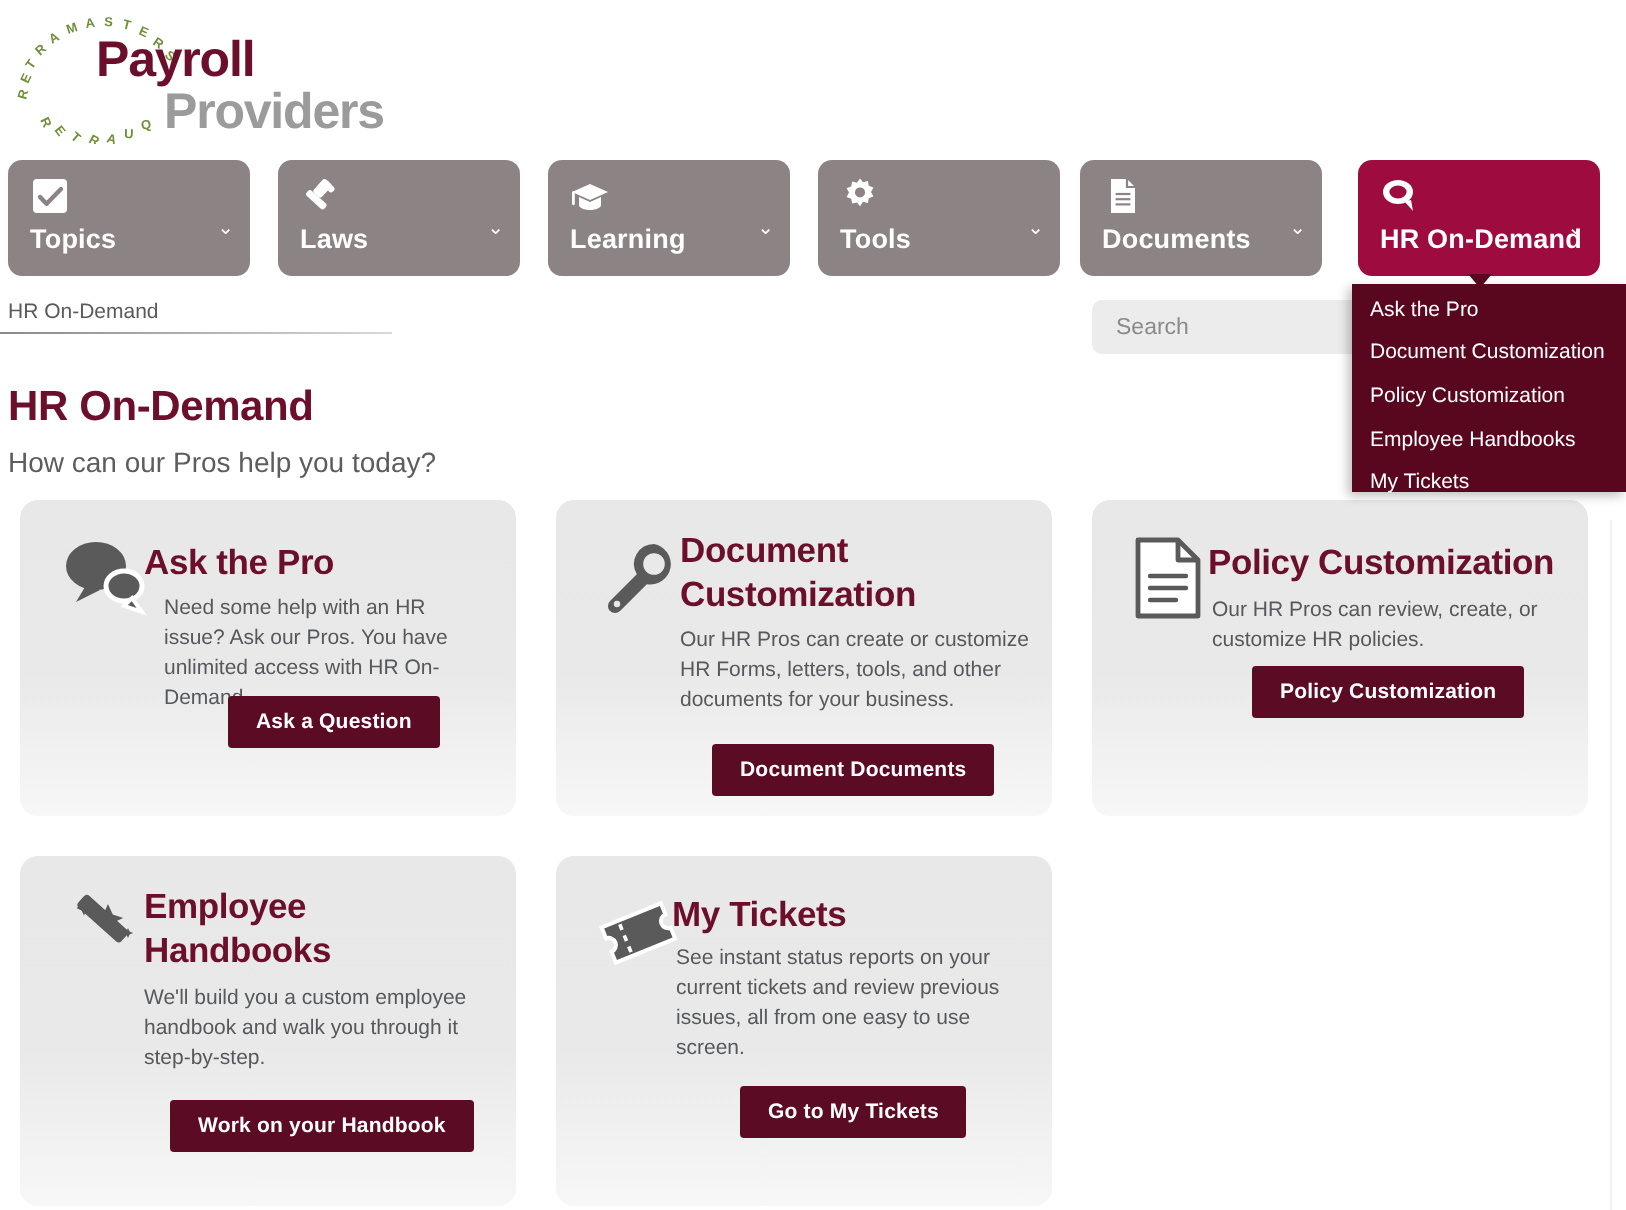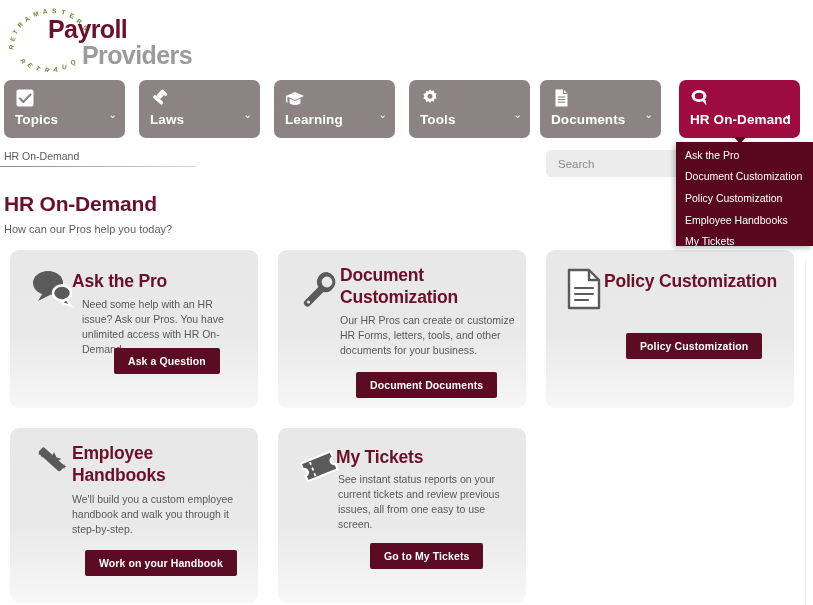--- a/index.html
+++ b/index.html
@@ -85,21 +85,21 @@
   }
   .search-input::placeholder { color:#8a8a8a; }
 
   
   .page-title {
     position:absolute; left:4px; top:192px;
     font-size:21px; font-weight:bold; color:#6b0f2b; letter-spacing:-0.2px;
   }
   .page-sub {
     position:absolute; left:4px; top:223px;
-    font-size:11px; color:#5d5d5d;
+    font-size:14px; color:#5d5d5d;
   }
 
   
   .card {
     position:absolute;
     background:linear-gradient(to bottom,#e8e8e8 0%,#e9e9e9 55%,#f7f7f7 100%);
     border-radius:9px;
   }
   .card-icon { position:absolute; left:20px; top:18px; width:40px; height:40px; }
   .card-icon svg { display:block; }
@@ -290,20 +290,21 @@
         <path d="M3 2h20l10 10v28H3z" fill="#fff" stroke="#5a5a5a" stroke-width="2.4" stroke-linejoin="round"></path>
         <path d="M23 2v10h10" fill="none" stroke="#5a5a5a" stroke-width="2.4" stroke-linejoin="round"></path>
         <g stroke="#5a5a5a" stroke-width="2.2" stroke-linecap="round">
           <line x1="9" y1="20" x2="27" y2="20"></line>
           <line x1="9" y1="26" x2="27" y2="26"></line>
           <line x1="9" y1="32" x2="22" y2="32"></line>
         </g>
       </svg>
     </span>
     <div class="card-title" style="left:58px; top:20px; width:190px;">Policy Customization</div>
+    <div class="card-desc" style="left:60px; top:48px; width:165px;">Our HR Pros can review, create, or customize HR policies.</div>
     <button class="card-btn" style="left:80px; top:83px;">Policy Customization</button>
   </div>
 
   <div class="card" style="left:10px; top:428px; width:248px; height:175px;">
     <span class="card-icon">
       <svg width="42" height="42" viewBox="0 0 42 42">
         <rect x="7" y="9" width="29" height="8" rx="2" fill="#5a5a5a" transform="rotate(42 21 13)"></rect>
         <path d="M24 6l2.4 5.2L31.6 13l-5.2 2.4L24 20.6l-2.4-5.2L16.4 13l5.2-1.8z" fill="#5a5a5a"></path>
         <path d="M12 4l1.2 2.6L15.8 8l-2.6 1.2L12 11.8 10.8 9.2 8.2 8l2.6-1.4z" fill="#5a5a5a"></path>
         <path d="M34 18l.8 1.7 1.7.8-1.7.8-.8 1.7-.8-1.7-1.7-.8 1.7-.8z" fill="#5a5a5a"></path>

